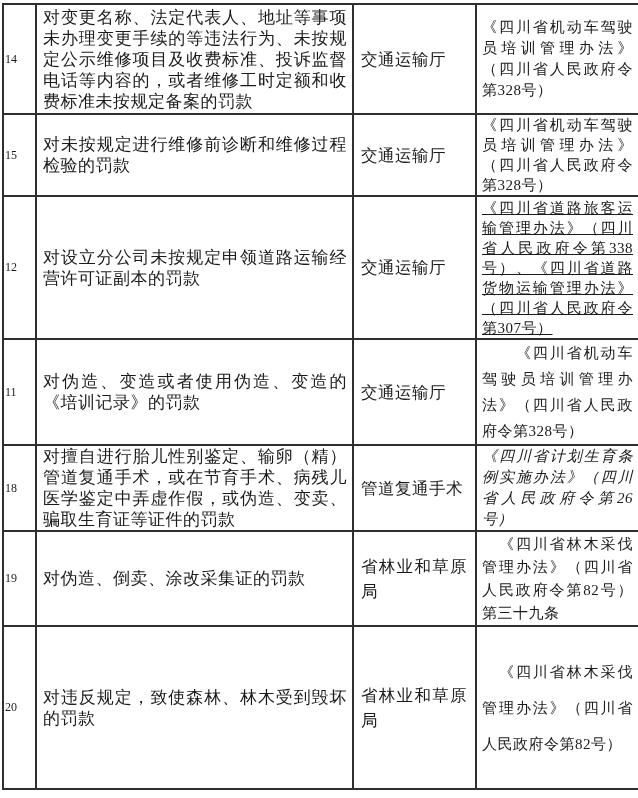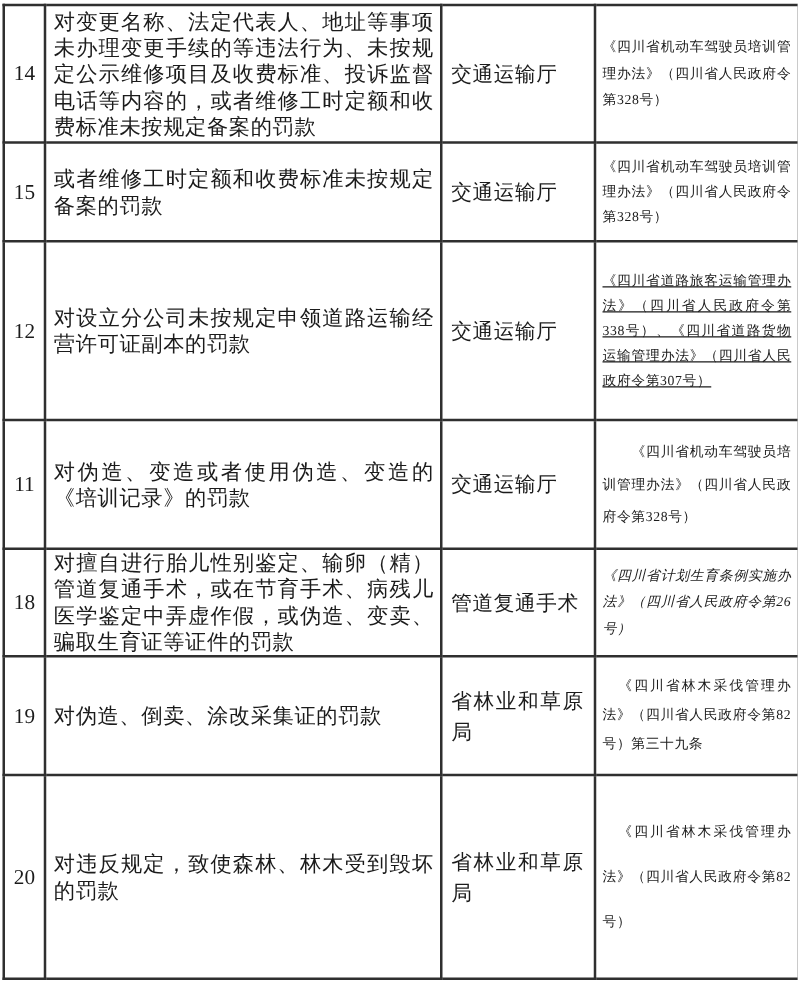--- a/index.html
+++ b/index.html
@@ -21,22 +21,21 @@
     margin: 3px 0 0 2px;
   }
   table.doc-table td {
     border: 2px solid #2f2f2f;
     vertical-align: middle;
     overflow: hidden;
     box-sizing: border-box;
   }
   td.c-num {
     width: 33px;
-    text-align: center;
-    font-size: 17px;
+    font-size: 12px;
   }
   td.c-desc {
     width: 317px;
     font-size: 17px;
     line-height: 21px;
     text-align: justify;
     text-align-last: left;
     padding: 0 5px 0 6px;
     letter-spacing: 0.5px;
   }
@@ -44,21 +43,21 @@
     width: 123px;
     font-size: 16.5px;
     line-height: 25px;
     text-align: justify;
     text-align-last: left;
     padding: 0 8px 0 7px;
     letter-spacing: 0.5px;
   }
   td.c-basis {
     width: 163px;
-    font-size: 11px;
+    font-size: 15px;
     line-height: 21px;
     text-align: justify;
     text-align-last: left;
     padding: 0 5px 0 5px;
     letter-spacing: 0.5px;
   }
   
   tr.row-14 { height: 110px; }
   tr.row-15 { height: 79px; }
   tr.row-16 { height: 143px; }
@@ -79,21 +78,21 @@
 <table class="doc-table">
   <tbody>
     <tr class="row-14">
       <td class="c-num">14</td>
       <td class="c-desc">对变更名称、法定代表人、地址等事项未办理变更手续的等违法行为、未按规定公示维修项目及收费标准、投诉监督电话等内容的，或者维修工时定额和收费标准未按规定备案的罚款</td>
       <td class="c-dept">交通运输厅</td>
       <td class="c-basis">《四川省机动车驾驶员培训管理办法》（四川省人民政府令第328号）</td>
     </tr>
     <tr class="row-15">
       <td class="c-num">15</td>
-      <td class="c-desc">或者维修工时定额和收费标准未按规定备案的罚款</td>
+      <td class="c-desc">对未按规定进行维修前诊断和维修过程检验的罚款</td>
       <td class="c-dept">交通运输厅</td>
       <td class="c-basis">《四川省机动车驾驶员培训管理办法》（四川省人民政府令第328号）</td>
     </tr>
     <tr class="row-16">
       <td class="c-num">12</td>
       <td class="c-desc">对设立分公司未按规定申领道路运输经营许可证副本的罚款</td>
       <td class="c-dept">交通运输厅</td>
       <td class="c-basis">《四川省道路旅客运输管理办法》（四川省人民政府令第338号）、《四川省道路货物运输管理办法》（四川省人民政府令第307号）</td>
     </tr>
     <tr class="row-17">

